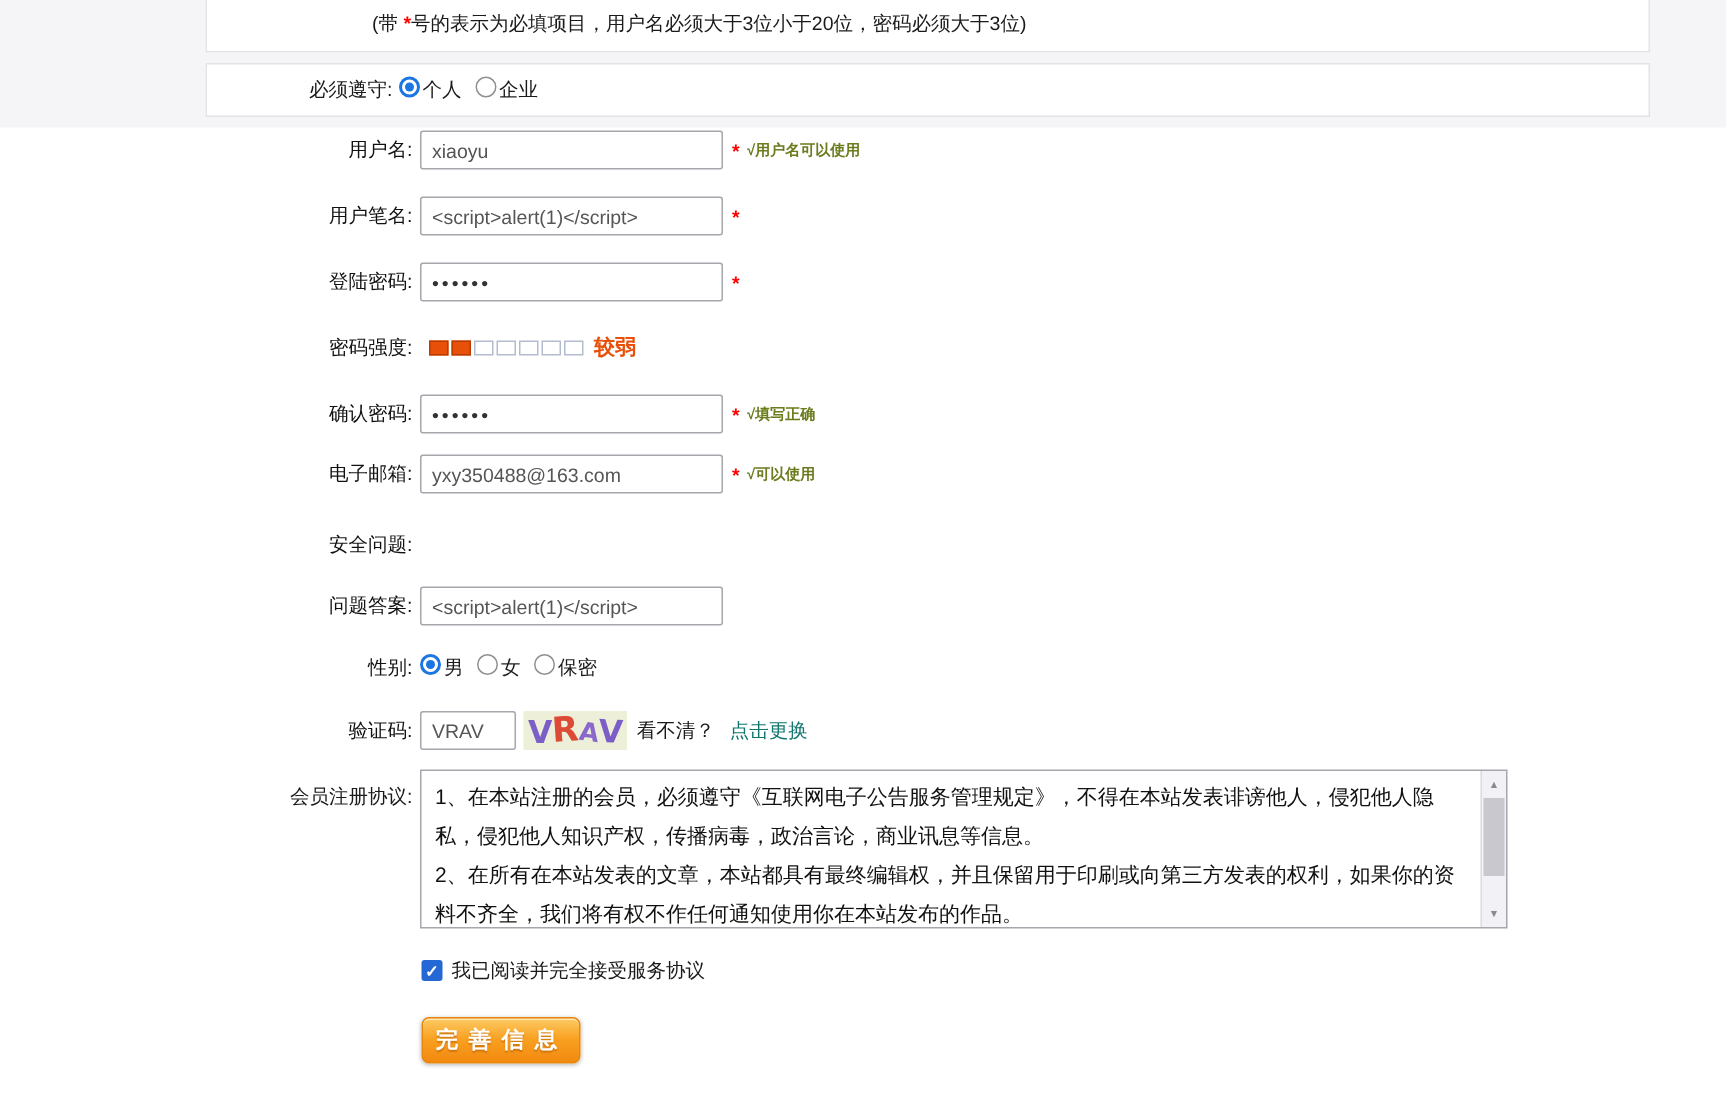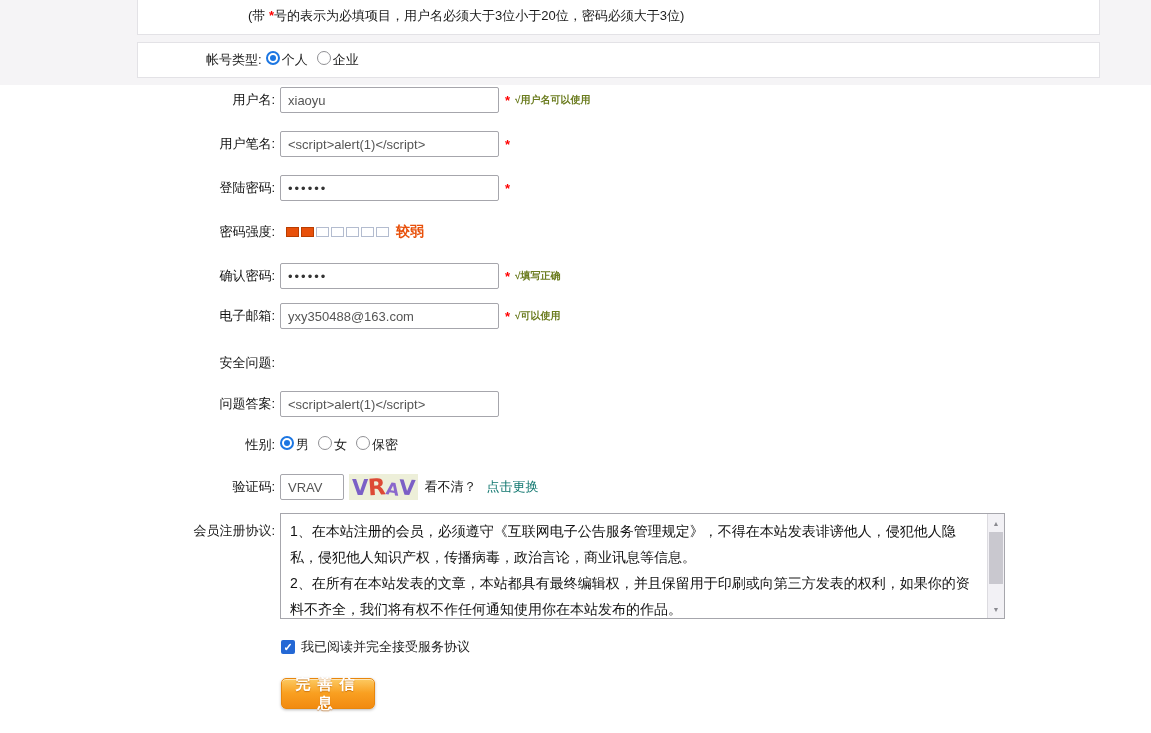--- a/index.html
+++ b/index.html
@@ -18,21 +18,21 @@
 
   
   .row { position:absolute; left:0; width:100%; height:28px; display:flex; align-items:center; }
   .lbl { flex:0 0 275px; width:275px; text-align:right; color:#111; }
   .ctrl { margin-left:5px; display:flex; align-items:center; }
 
   .r-user { top:86px; } .r-pen { top:130px; } .r-pwd { top:174px; } .r-strength { top:218px; }
   .r-confirm { top:262px; } .r-email { top:302px; } .r-secq { top:349px; } .r-answer { top:390px; }
   .r-gender { top:431px; } .r-captcha { top:473px; }
 
-  .txt { width:219px; height:26px; border:1px solid #a6a6ac; border-radius:2px; padding:0 7px;
+  .txt { width:202px; height:26px; border:1px solid #a6a6ac; border-radius:2px; padding:0 7px;
          font:13px "Liberation Sans", sans-serif; color:#555; background:#fff; }
   .txt.pwd { letter-spacing:2px; color:#333; }
   .txt.small { width:64px; }
   .ok { color:#6b7c1f; font-weight:bold; font-size:10px; margin-left:3px; }
 
   .blocks { display:flex; gap:2px; margin-left:6px; }
   .block { width:13px; height:10px; border:1px solid #b3bccf; background:#fff; }
   .block.filled { background:#e8500a; border-color:#b93d00; }
   .weak { color:#e8500a; font-weight:bold; font-size:14px; margin-left:7px; }
 
@@ -70,39 +70,39 @@
            white-space:pre-wrap; }
   .sbar { position:absolute; right:0; top:0; width:17px; height:104px; background:#f2f1f5;
            border-left:1px solid #dcdbe0; }
   .sbtn { position:absolute; left:0; width:16px; height:16px; display:flex; align-items:center;
            justify-content:center; color:#8a8a90; font-size:7px; cursor:default; }
   .sbtn.up { top:1px; } .sbtn.down { bottom:1px; }
   .sthumb { position:absolute; left:1px; top:18px; width:14px; height:52px; background:#c9c8cf; }
 
   
   .accept-row { position:absolute; top:638px; left:281px; display:flex; align-items:center; gap:6px; }
-  .submit { position:absolute; left:281px; top:678px; width:94px; height:31px; border:1px solid #e8860c;
+  .submit { position:absolute; left:281px; top:678px; width:106px; height:31px; border:1px solid #e8860c;
            border-radius:5px; background:linear-gradient(#fcca62, #f9a021 48%, #f28a10);
            color:#fff; font-weight:bold; font-size:15px; letter-spacing:7px; padding-left:7px;
            display:flex; align-items:center; justify-content:center; cursor:pointer;
            box-shadow:0 1px 3px rgba(0,0,0,.28), inset 0 1px 0 rgba(255,255,255,.55);
            text-shadow:0 1px 1px rgba(180,90,0,.6); font-family:"Liberation Sans", sans-serif; }
 </style>
 </head>
 <body>
 
 <div class="page">
   <div class="topstrip"></div>
 
   <div class="panel panel-notice">
     <div><span>(带 </span><span class="note-star">*</span><span>号的表示为必填项目，用户名必须大于3位小于20位，密码必须大于3位)</span></div>
   </div>
 
   <div class="panel panel-acct">
-    <span>帐号类型:</span>
+    <span>必须遵守:</span>
     <span class="opt" style="margin-left:4px;">
       <span class="radio checked"></span>
       <span>个人</span>
     </span>
     <span class="opt">
       <span class="radio"></span>
       <span>企业</span>
     </span>
   </div>
 

